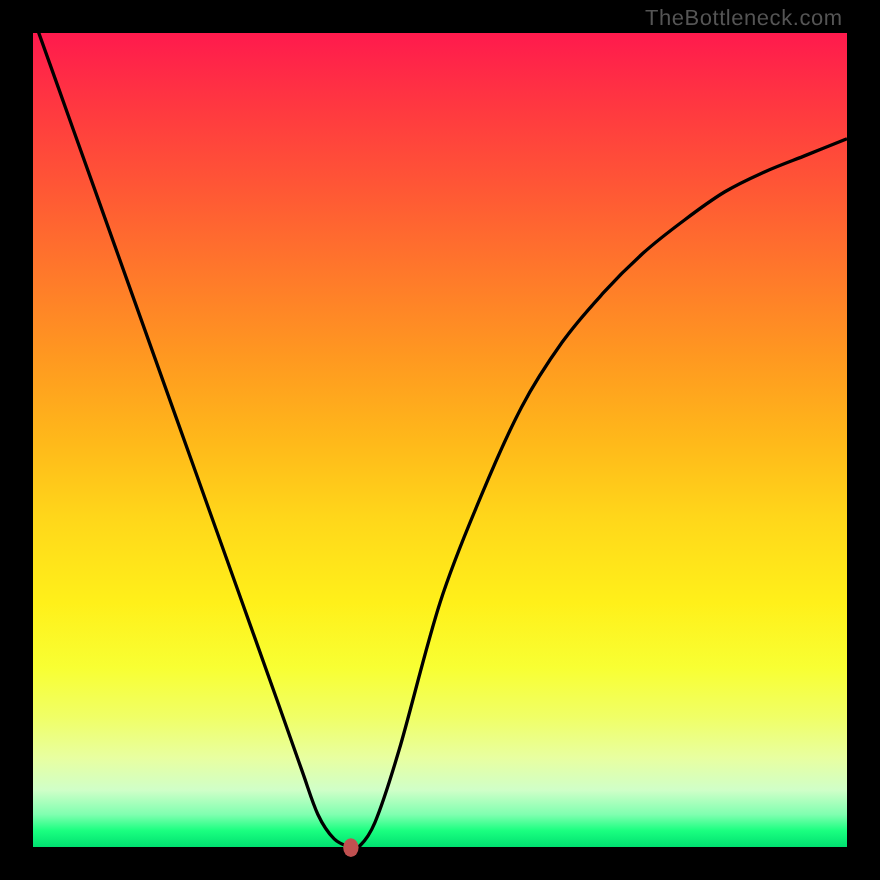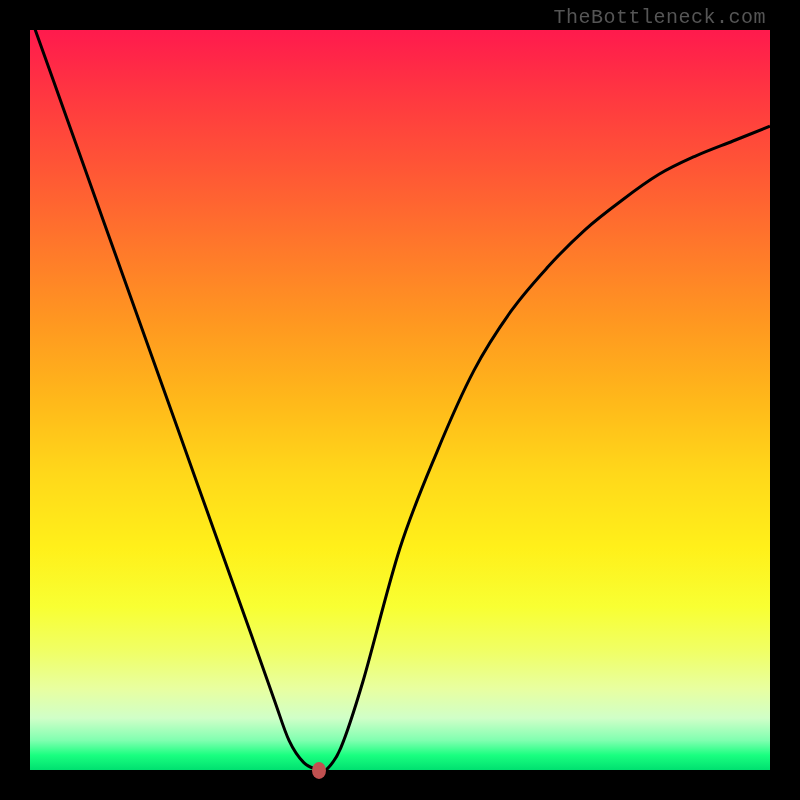--- a/index.html
+++ b/index.html
@@ -36,21 +36,21 @@
   }
   .watermark {
     position: absolute;
     top: 6px;
     right: 34px;
     color: #555;
     font-size: 20px;
     font-weight: 400;
     letter-spacing: 0.5px;
     z-index: 5;
-    font-family: Liberation Mono, monospace;
+    font-family: Liberation Sans, sans-serif;
   }
   .curve-svg {
     position: absolute;
     left: 0;
     top: 0;
     width: 740px;
     height: 740px;
     z-index: 2;
   }
   .curve-path {

